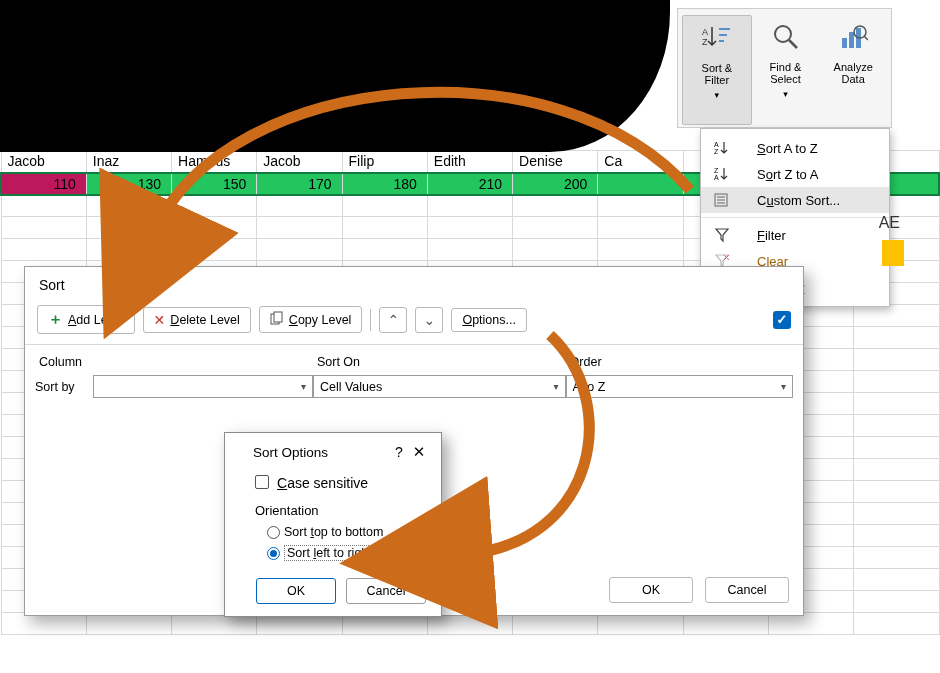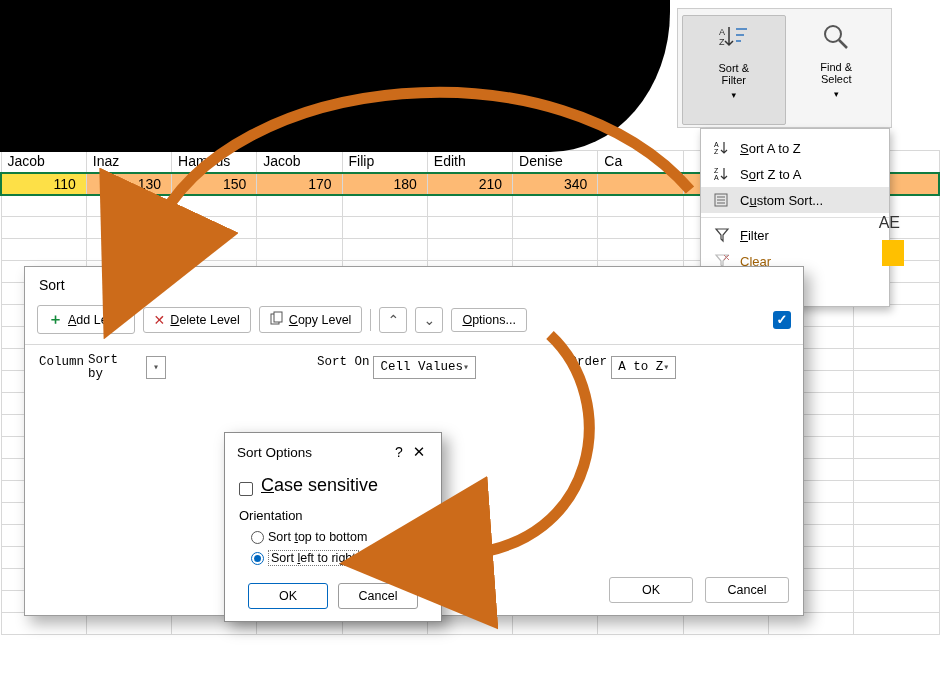--- a/index.html
+++ b/index.html
@@ -24,23 +24,23 @@
     border: 1px solid #d8d8d8;
     height: 22px;
     padding: 0 4px;
     min-width: 80px;
     font-size: 13px;
   }
   .grid .hdr td { font-size: 14px; }
   .grid .sel td {
     border-top: 2px solid #107c41;
     border-bottom: 2px solid #107c41;
-    background: #fdba74;
-  }
-  .grid .sel td:first-child { border-left: 2px solid #107c41; background:#fde047; }
+    background: #22c55e;
+  }
+  .grid .sel td:first-child { border-left: 2px solid #107c41; background:#be185d; }
   .grid .sel td:last-child { border-right: 2px solid #107c41; }
   .grid .sel td { text-align: right; padding-right: 10px; font-size:14px;}
   .grid .hdr td { padding-left: 6px; }
 
   
   .blob {
     position: absolute;
     left: 0; top: 0;
     width: 670px; height: 152px;
     background: #000;
@@ -83,21 +83,21 @@
     right: 50px; top: 128px;
     width: 190px;
     background: #fff;
     border: 1px solid #bdbdbd;
     box-shadow: 2px 4px 8px rgba(0,0,0,.25);
     padding: 6px 0;
   }
   .dropdown .item {
     display: flex;
     align-items: center;
-    gap: 9px;
+    gap: 26px;
     padding: 5px 12px;
     font-size: 13px;
   }
   .dropdown .item.hl { background: #e6e6e6; }
   .dropdown .item.disabled { color: #a16207; }
   .dropdown hr { border: none; border-top: 1px solid #e0e0e0; margin: 4px 0; }
   .dropdown .ic { width: 18px; display:flex; justify-content:center; }
   .dropdown .u { text-decoration: underline; }
 
   .tab-strip{
@@ -152,21 +152,21 @@
     border-radius: 3px;
     display:flex;align-items:center;justify-content:center;
     margin-left:auto;
   }
   .sort-dlg .chk::after{content:"✓";color:#fff;font-size:13px;font-weight:bold;}
   .sort-dlg .columns {
     display: flex;
     padding: 6px 10px 0 10px;
     gap: 0;
   }
-  .sort-dlg .colblock { flex:1; display:flex; flex-direction:row;font-family:Liberation Mono, monospace; }
+  .sort-dlg .colblock { flex:1; display:flex; flex-direction:column; }
   .sort-dlg .colhdr {
     font-size: 12.5px; padding: 4px 4px;
   }
   .sort-dlg .row {
     display:flex; align-items:center; gap:8px;
     padding: 2px 0;
   }
   .sort-dlg .combo {
     flex:1;
     border: 1px solid #9c9c9c;
@@ -189,33 +189,33 @@
   .sort-dlg .footer .btn{ width:84px; justify-content:center; padding:5px 0;}
 
   
   .opts-dlg{
     position:absolute;
     left:224px; top:432px;
     width:218px;
     background:#fff;
     border:1px solid #8c8c8c;
     box-shadow: 6px 6px 14px rgba(0,0,0,.35);
-    padding: 10px 12px 12px 12px;
+    padding: 10px 12px 12px 28px;
   }
   .opts-dlg .tbar{
     display:flex; align-items:center;
     font-size:13.5px;
     padding-bottom:10px;
   }
   .opts-dlg .tbar .ttl{flex:1;}
   .opts-dlg .tbar .q{width:20px;text-align:center;cursor:pointer;font-size:14px;}
   .opts-dlg .tbar .x{width:20px;text-align:center;cursor:pointer;font-size:15px;}
   .opts-dlg .check{
-    display:flex; align-items:flex-end; gap:8px;
-    font-size:18px; padding:4px 0 8px 2px;
+    display:flex; align-items:flex-start; gap:8px;
+    font-size:14px; padding:4px 0 8px 2px;
   }
   .opts-dlg .check .box{
     width:14px;height:14px;border:1px solid #555;border-radius:2px;
   }
   .opts-dlg .grp{font-size:13px;padding:4px 0 4px 2px;}
   .opts-dlg .radio{
     display:flex;align-items:center;gap:4px;
     padding:3px 0 3px 14px;font-size:12.5px;
   }
   .opts-dlg .radio .r{
@@ -260,21 +260,21 @@
           <td></td>
           <td></td>
     </tr>
     <tr class="sel">
       <td>110</td>
       <td>130</td>
       <td>150</td>
       <td>170</td>
       <td>180</td>
       <td>210</td>
-      <td>340</td>
+      <td>200</td>
       <td></td>
       <td></td>
           <td></td>
           <td></td>
     </tr>
     <tr>
           <td></td>
           <td></td>
           <td></td>
           <td></td>
@@ -556,20 +556,33 @@
   <div class="col">
     <div class="iconbox">
       <svg width="30" height="30">
           <circle cx="12" cy="12" r="8" stroke="#555" fill="none" stroke-width="2"></circle>
           <path d="M18 18 L26 26" stroke="#555" stroke-width="2.5"></path>
         </svg>
     </div>
     <div class="lbl" style="white-space:pre-line">Find &amp;
 Select</div>
     <div style="font-size:9px;">▾</div>
+  </div>
+  <div class="col">
+    <div class="iconbox">
+      <svg width="30" height="30">
+          <rect x="4" y="16" width="5" height="10" fill="#5b8fc7"></rect>
+          <rect x="11" y="10" width="5" height="16" fill="#5b8fc7"></rect>
+          <rect x="18" y="6" width="5" height="20" fill="#5b8fc7"></rect>
+          <circle cx="22" cy="10" r="6" stroke="#555" fill="none" stroke-width="1.5"></circle>
+          <path d="M26 14 L30 18" stroke="#555" stroke-width="1.5"></path>
+        </svg>
+    </div>
+    <div class="lbl" style="white-space:pre-line">Analyze
+Data</div>
   </div>
 </div>
 <div class="section-label">
   <span>diting</span>
   <span></span>
   <span>sis</span>
 </div>
 
 <div class="dropdown">
   <div class="item">

